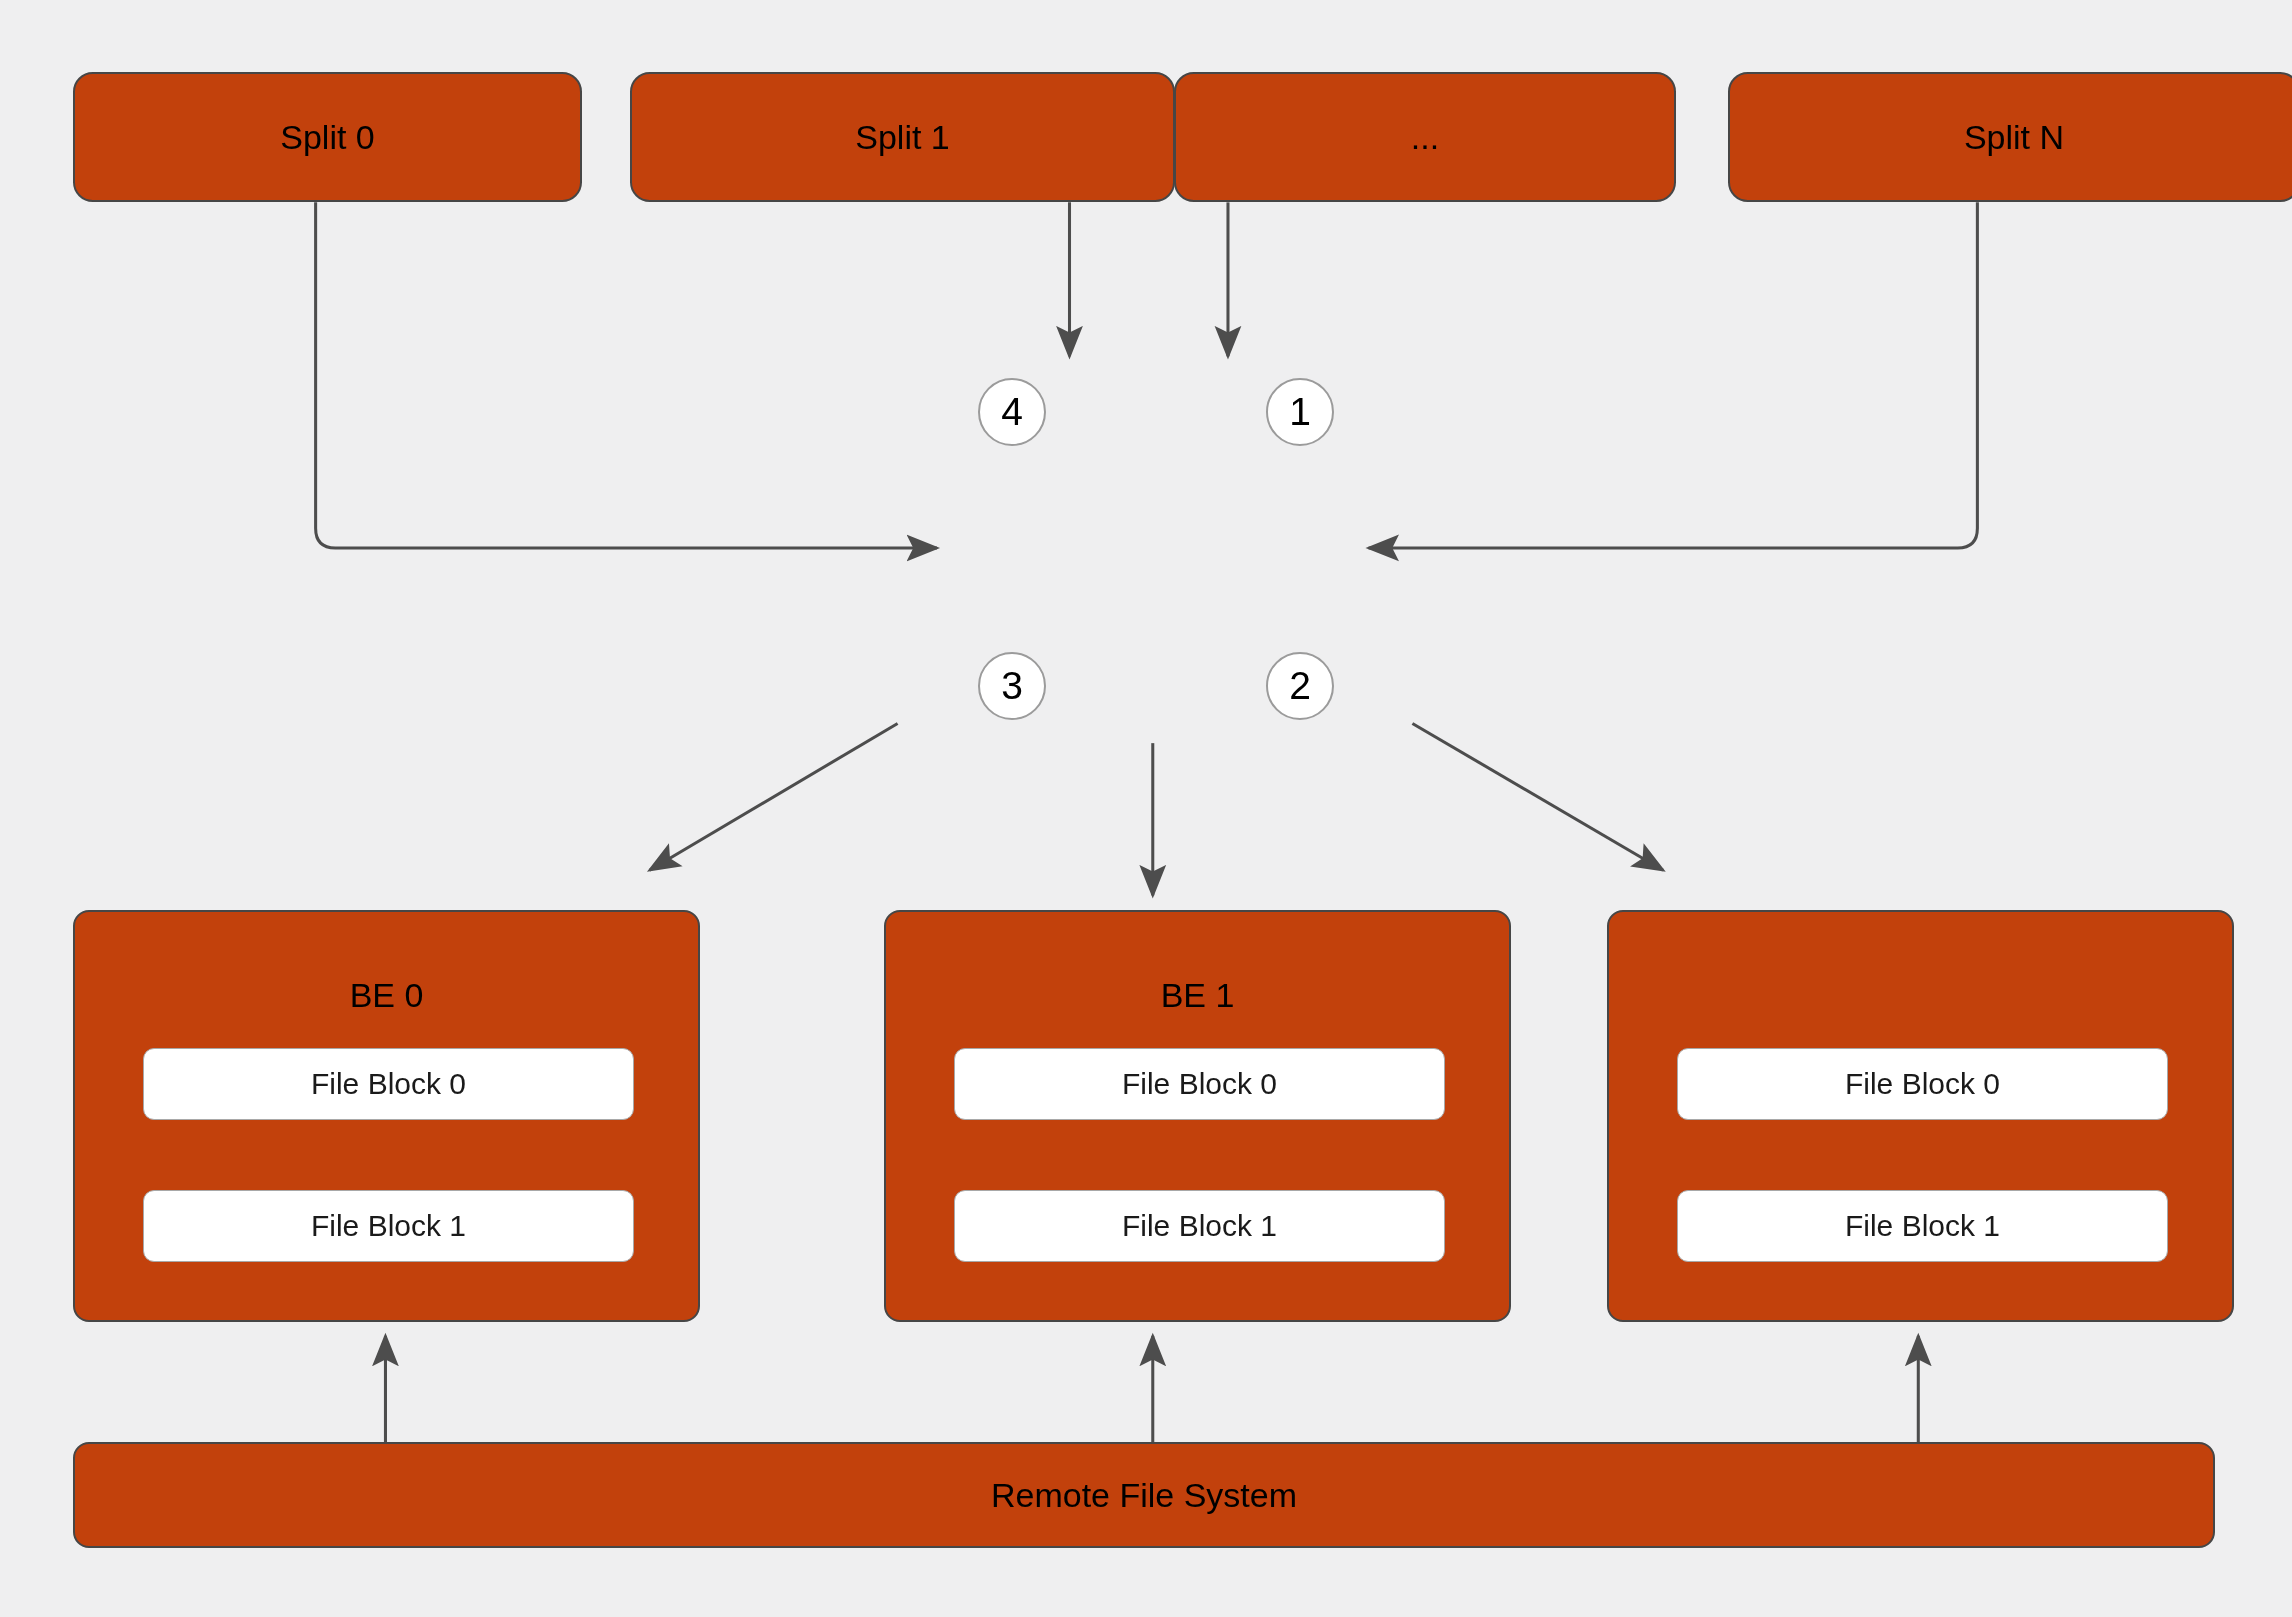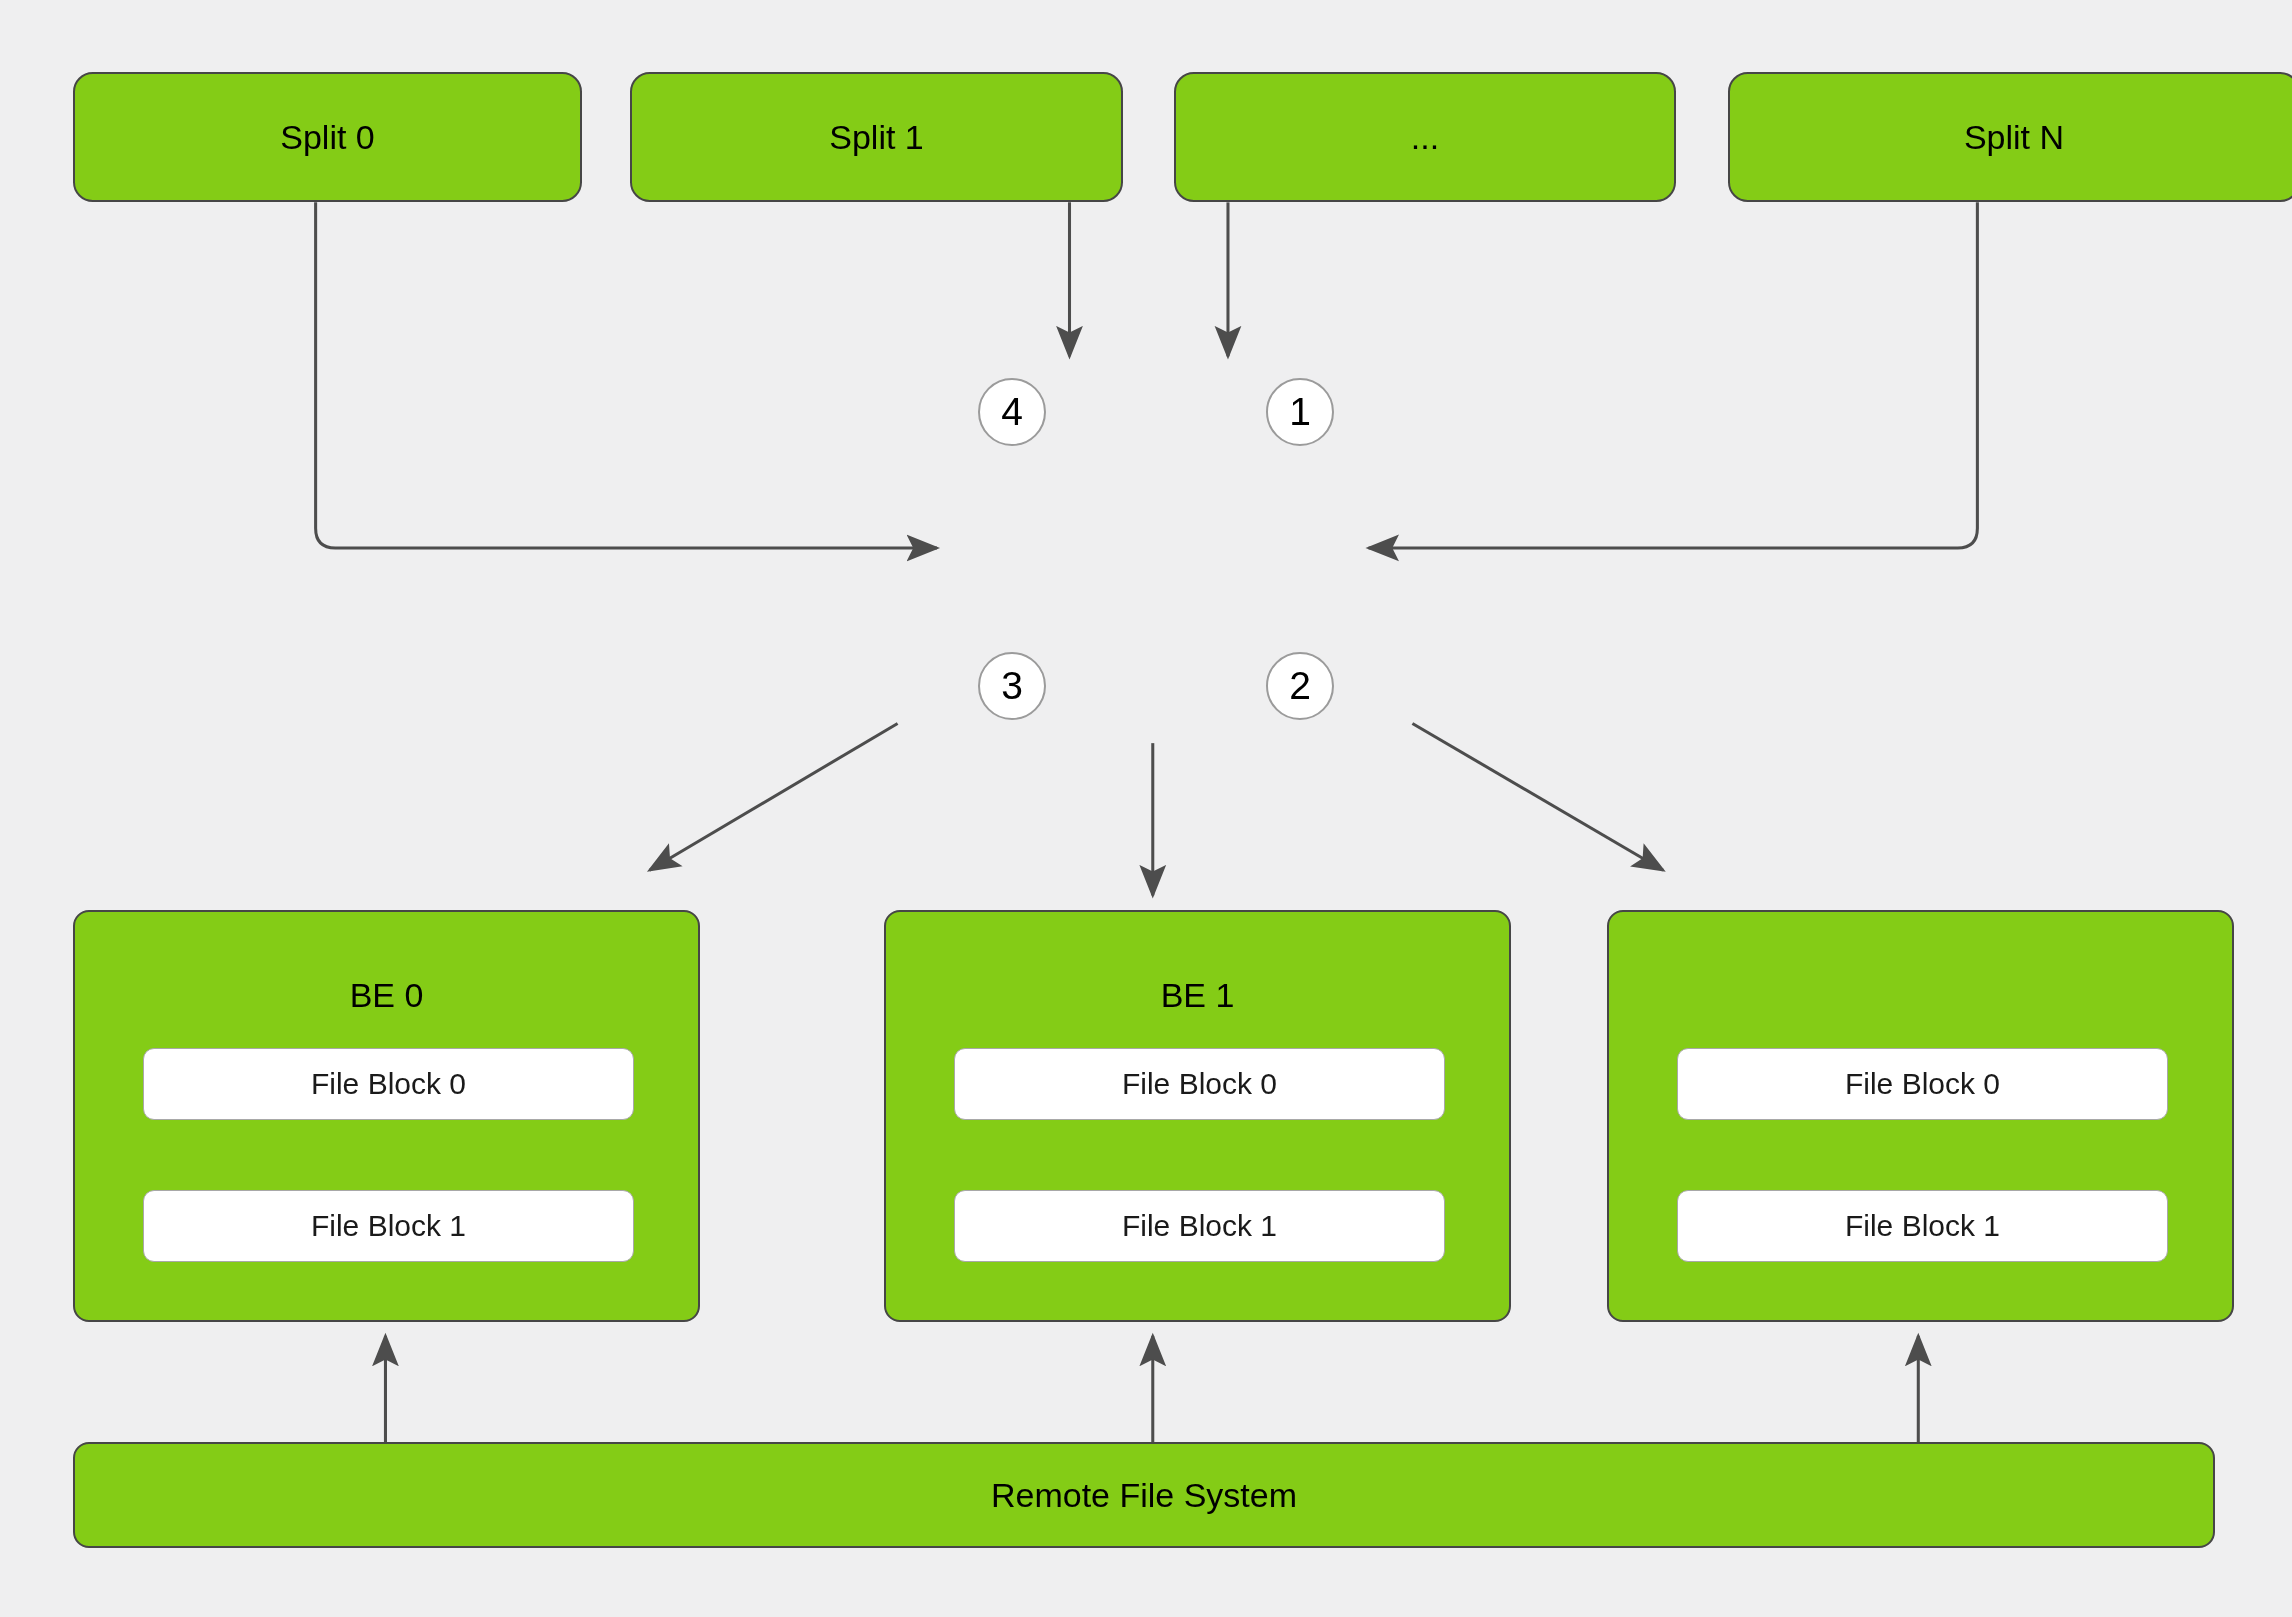--- a/index.html
+++ b/index.html
@@ -22,21 +22,21 @@
     left: 0;
     top: 0;
     width: 2293px;
     height: 1617px;
     pointer-events: none;
   }
 
   
   .node-box {
     position: absolute;
-    background: #84cc16;
+    background: #c2410c;
     border: 2.7px solid #464646;
     border-radius: 19.7px;
     box-sizing: border-box;
     display: flex;
     align-items: center;
     justify-content: center;
   }
   .node-label {
     font-size: 34px;
     color: #000000;
@@ -153,21 +153,21 @@
 
     <path d="M430,1618 L430,1492" fill="none" stroke="#4d4d4d" stroke-width="3.4" marker-end="url(#ah)"></path>
     <path d="M1287,1618 L1287,1492" fill="none" stroke="#4d4d4d" stroke-width="3.4" marker-end="url(#ah)"></path>
     <path d="M2142,1618 L2142,1492" fill="none" stroke="#4d4d4d" stroke-width="3.4" marker-end="url(#ah)"></path>
   </svg>
 
   <div class="node-box split-box" style="left:73px; width:509px;">
     <span class="node-label">Split 0</span>
   </div>
 
-  <div class="node-box split-box" style="left:630px; width:493px;">
+  <div class="node-box split-box" style="left:630px; width:545px;">
     <span class="node-label">Split 1</span>
   </div>
 
   <div class="node-box split-box" style="left:1174px; width:502px;">
     <span class="node-label">...</span>
   </div>
 
   <div class="node-box split-box" style="left:1728px; width:572px;">
     <span class="node-label">Split N</span>
   </div>

